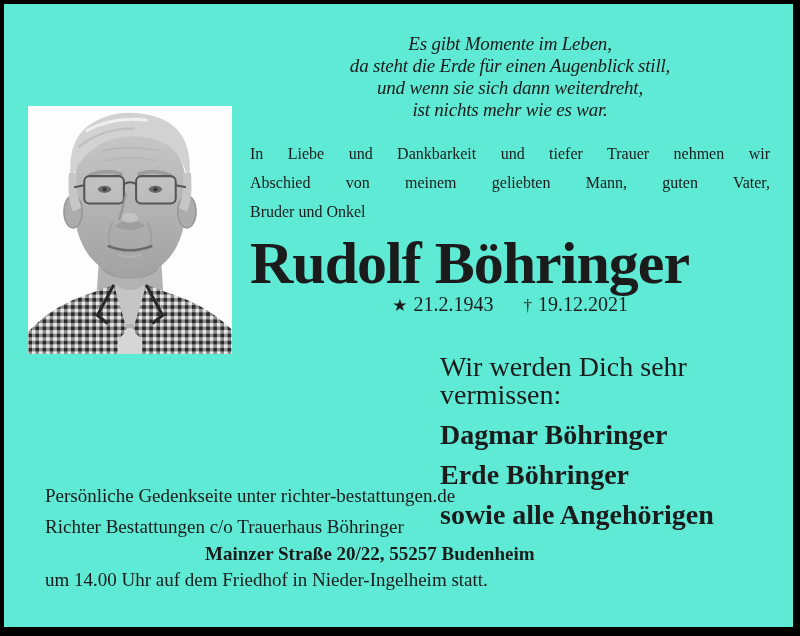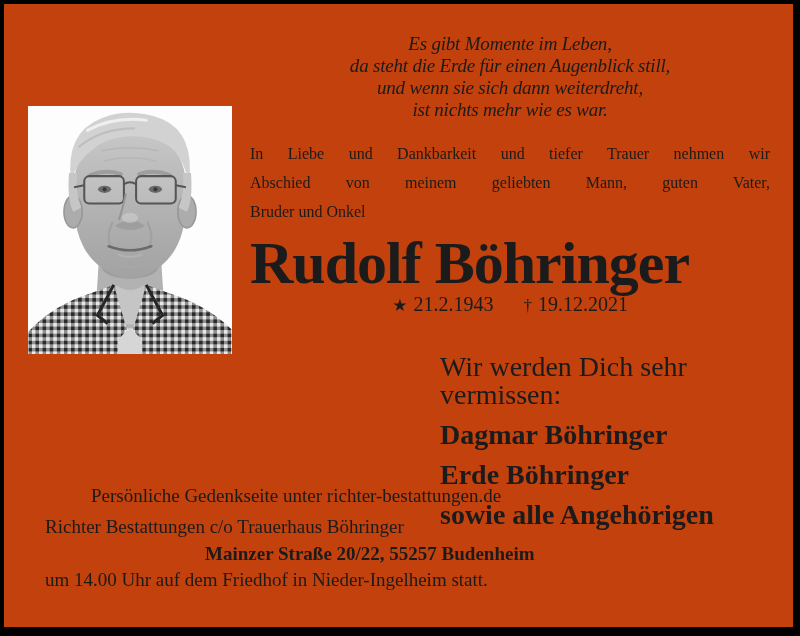--- a/index.html
+++ b/index.html
@@ -2,21 +2,21 @@
 <html><head>
 <meta charset="utf-8">
 <style>
   * { margin: 0; padding: 0; box-sizing: border-box; }
   html, body { background: #ffffff; }
   body { width: 800px; height: 636px; font-family: "Liberation Serif", serif; color: #1b1b1b; }
 
   .page {
     position: relative;
     width: 800px; height: 636px;
-    background: #c2410c;
+    background: #5eead4;
     overflow: hidden;
   }
   .frame {
     position: absolute; inset: 0;
     border: solid #000000;
     border-width: 4px 7px 9px 4px;
     pointer-events: none;
     z-index: 10;
   }
 
@@ -58,21 +58,21 @@
   .dates .death-group { margin-left: 30px; }
 
   .farewell {
     position: absolute; left: 440px; top: 353px; width: 340px;
     font-size: 28px; line-height: 28px;
   }
   .farewell .mourner { font-weight: bold; margin-top: 12px; }
 
   .memorial {
     position: absolute; left: 45px; top: 484px; width: 600px;
-    font-size: 19px; line-height: 24px; margin-left: 46px;
+    font-size: 19px; line-height: 24px;
   }
 
   .condolence {
     position: absolute; left: 45px; top: 513px; width: 700px;
     font-size: 19px; line-height: 27px;
   }
   .condolence .row1 { display: flex; }
   .condolence .label { display: inline-block; width: 152px; flex: 0 0 152px; white-space: nowrap; }
   .condolence .addr2 { padding-left: 160px; font-weight: bold; }
 

